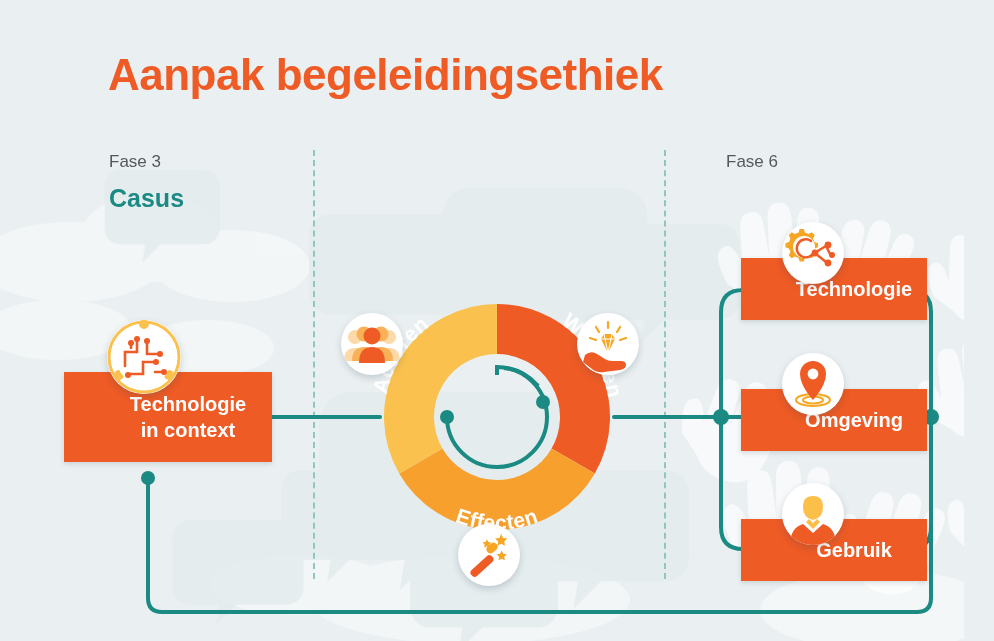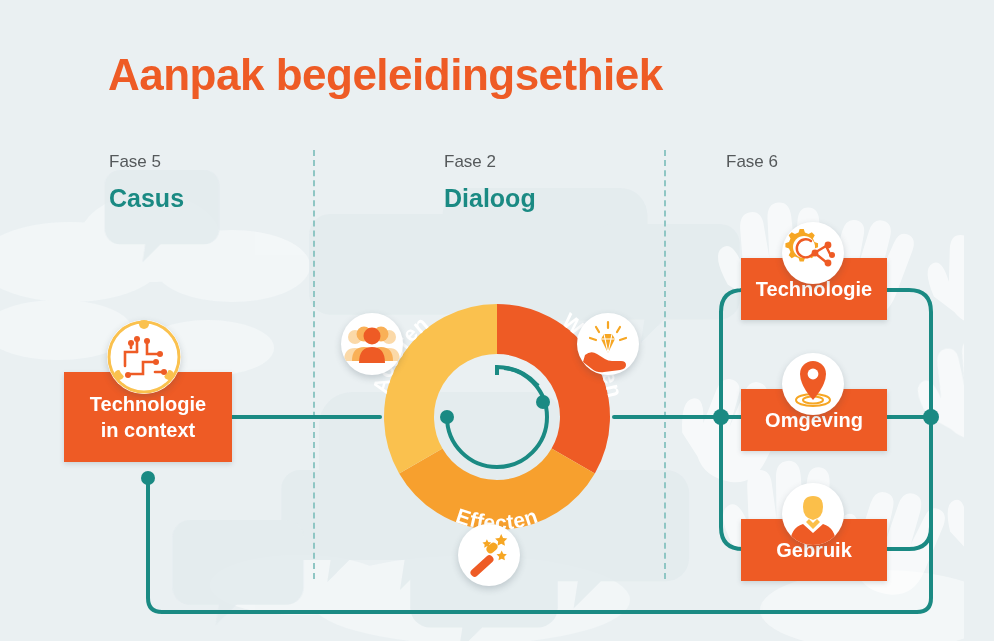--- a/index.html
+++ b/index.html
@@ -44,20 +44,21 @@
   
   #donut-wrap{position:absolute;left:352px;top:272px;width:290px;height:290px;z-index:3;}
 
   
   .obox{
     position:absolute;z-index:4;
     background:#ee5b25;
     display:flex;align-items:center;justify-content:center;
     color:#ffffff;font-weight:bold;text-align:center;
     box-shadow:0 2px 5px rgba(60,80,90,.18);
+    padding-left:40px;
   }
   #box-tech-context{left:64px;top:372px;width:168px;height:90px;
      font-size:20px;line-height:26px;}
   #box-technologie{left:741px;top:258px;width:146px;height:62px;font-size:20px;}
   #box-omgeving{left:741px;top:389px;width:146px;height:62px;font-size:20px;}
   #box-gebruik{left:741px;top:519px;width:146px;height:62px;font-size:20px;}
 
   
   .badge{
     position:absolute;border-radius:50%;
@@ -126,26 +127,22 @@
       <use href="#hand" transform="translate(944,468) rotate(4) scale(1.05)"></use>
     </g>
   </svg>
 
   <div class="title">Aanpak begeleidingsethiek</div>
 
   <div class="divider" id="divider-1"></div>
   <div class="divider" id="divider-2"></div>
 
   <div class="phase" id="phase-1">
-    <div class="small">Fase 5</div>
+    <div class="small">Fase 3</div>
     <div class="big">Casus</div>
-  </div>
-  <div class="phase" id="phase-2">
-    <div class="small">Fase 2</div>
-    <div class="big">Dialoog</div>
   </div>
   <div class="phase" id="phase-3">
     <div class="small">Fase 6</div>
   </div>
 
   <svg id="connectors" width="994" height="641" viewBox="0 0 994 641">
     <g fill="none" stroke="#1a8a83" stroke-width="4" stroke-linecap="round">
 
       <path d="M232,417 L380,417"></path>
 

